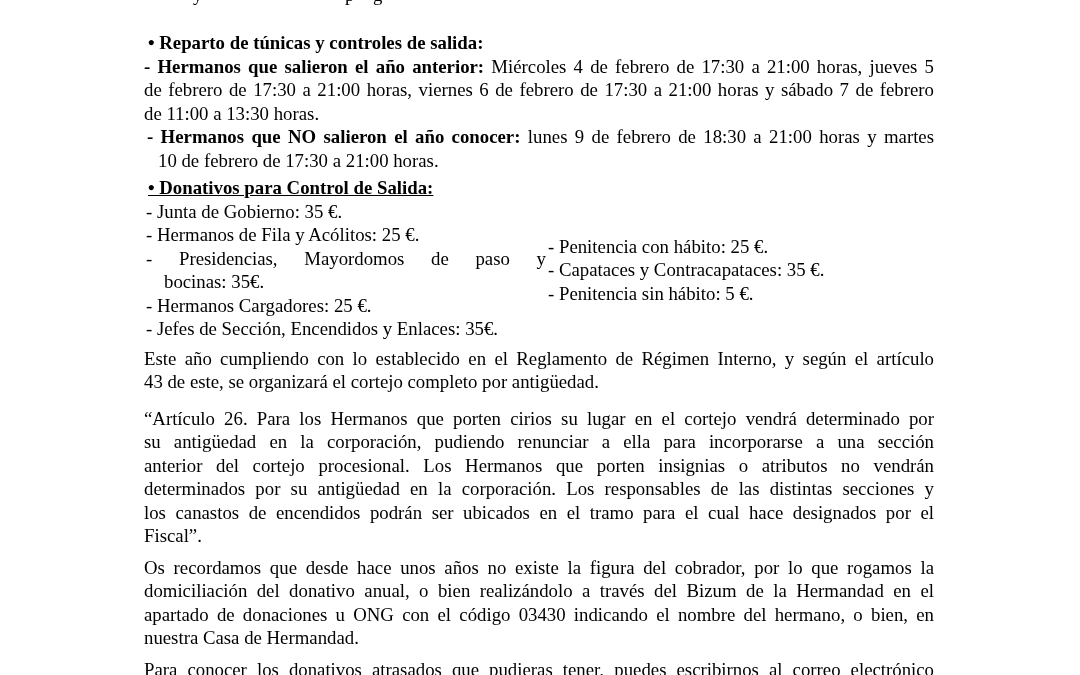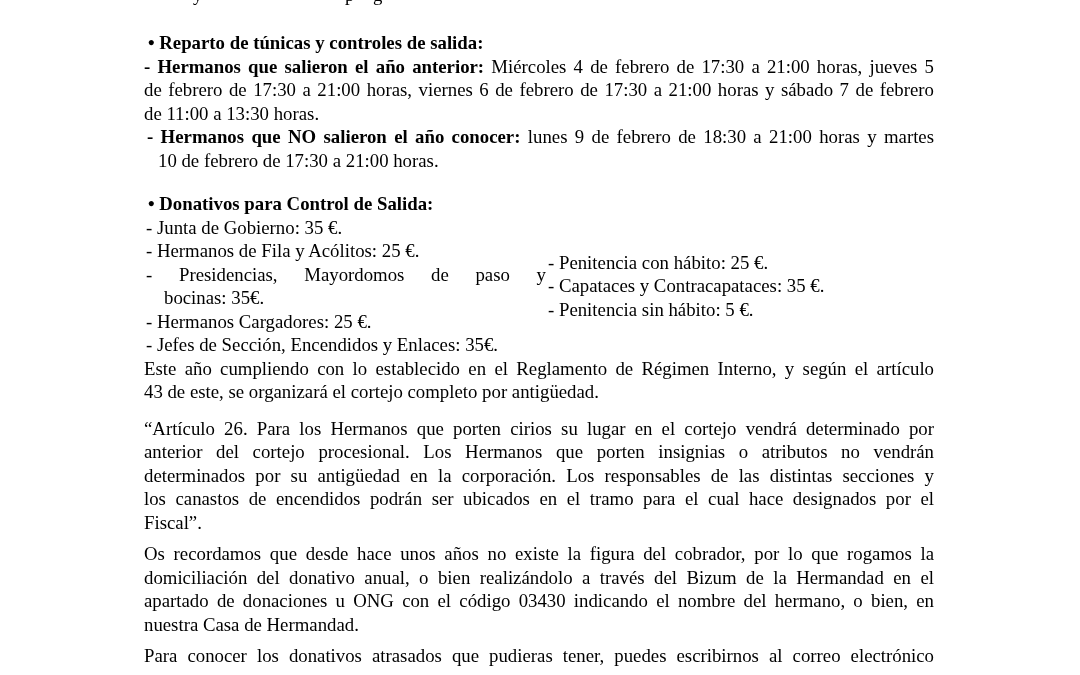--- a/index.html
+++ b/index.html
@@ -12,32 +12,32 @@
   .doc { margin-left:144px; width:790px; }
 
   
   .jline { text-align:justify; text-align-last:justify; }
   .jline.last { text-align-last:left; }
   .cont .jline.last { text-align-last:justify; }
   .b { font-weight:bold; }
 
   .heading { font-weight:bold; padding-left:4px; }
   .h-reparto { margin-top:24px; }
-  .h-donativos { margin-top:20px; }
+  .h-donativos { margin-top:4px;text-decoration:underline; }
 
   .hang-small { padding-left:14px; }
   .hang-small .jline:first-child { text-indent:-11px; }
 
   .cols { display:flex; align-items:center; }
   .col-left { flex:0 0 402px; }
   .col-right { flex:1 1 auto; }
   .item { padding-left:20px; }
   .item .jline:first-child { text-indent:-18px; }
 
-  .p-reglamento { }
+  .p-reglamento { margin-top:6px; }
   .p-articulo { margin-top:13px; }
   .p-recordatorio { margin-top:8px; }
   .p-correo { margin-top:8px; }
 
   
   .top-clip { position:relative; height:7px; overflow:hidden; }
   .top-clip span { position:absolute; top:-17px; }
   .frag-1 { left:49px; }
   .frag-2 { left:201px; }
   .frag-3 { left:229px; }
@@ -100,20 +100,21 @@
       </div>
   </div>
 
   <div class="para p-reglamento">
       <div class="jline"><span>Este año cumpliendo con lo establecido en el Reglamento de Régimen Interno, y según el artículo</span></div>
       <div class="jline last"><span>43 de este, se organizará el cortejo completo por antigüedad.</span></div>
     </div>
 
   <div class="para p-articulo">
       <div class="jline"><span>“Artículo 26. Para los Hermanos que porten cirios su lugar en el cortejo vendrá determinado por</span></div>
+      <div class="jline"><span>su antigüedad en la corporación, pudiendo renunciar a ella para incorporarse a una sección</span></div>
       <div class="jline"><span>anterior del cortejo procesional. Los Hermanos que porten insignias o atributos no vendrán</span></div>
       <div class="jline"><span>determinados por su antigüedad en la corporación. Los responsables de las distintas secciones y</span></div>
       <div class="jline"><span>los canastos de encendidos podrán ser ubicados en el tramo para el cual hace designados por el</span></div>
       <div class="jline last"><span>Fiscal”.</span></div>
     </div>
 
   <div class="para p-recordatorio">
       <div class="jline"><span>Os recordamos que desde hace unos años no existe la figura del cobrador, por lo que rogamos la</span></div>
       <div class="jline"><span>domiciliación del donativo anual, o bien realizándolo a través del Bizum de la Hermandad en el</span></div>
       <div class="jline"><span>apartado de donaciones u ONG con el código 03430 indicando el nombre del hermano, o bien, en</span></div>

